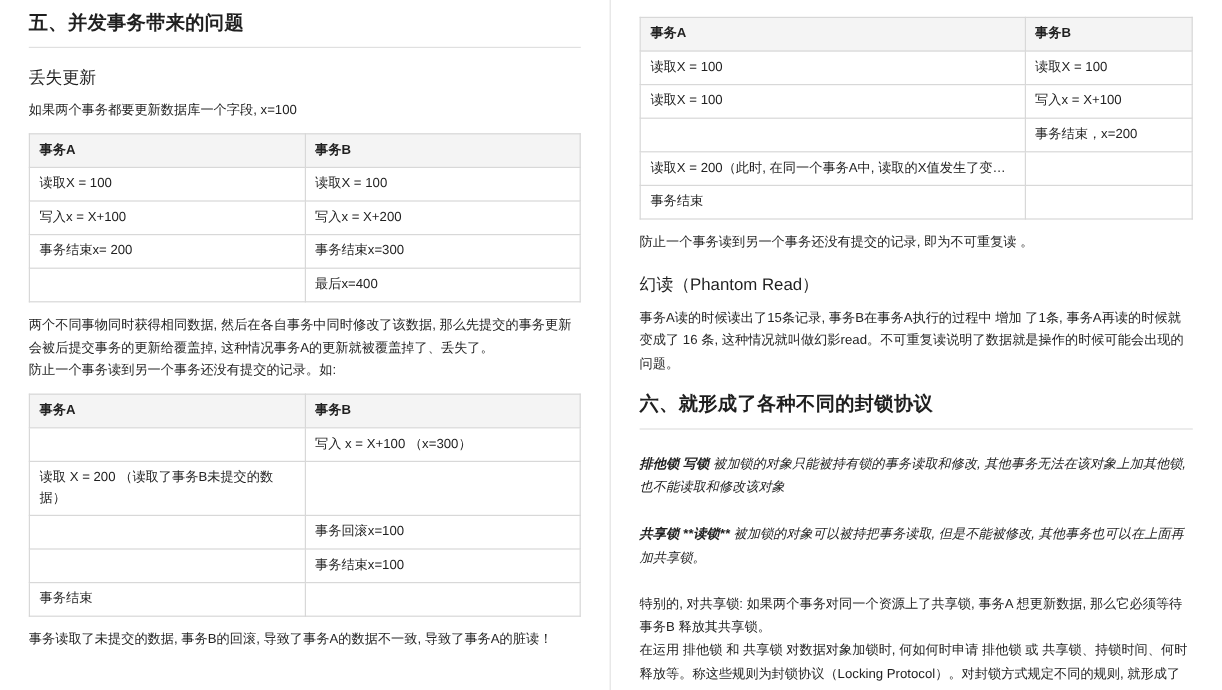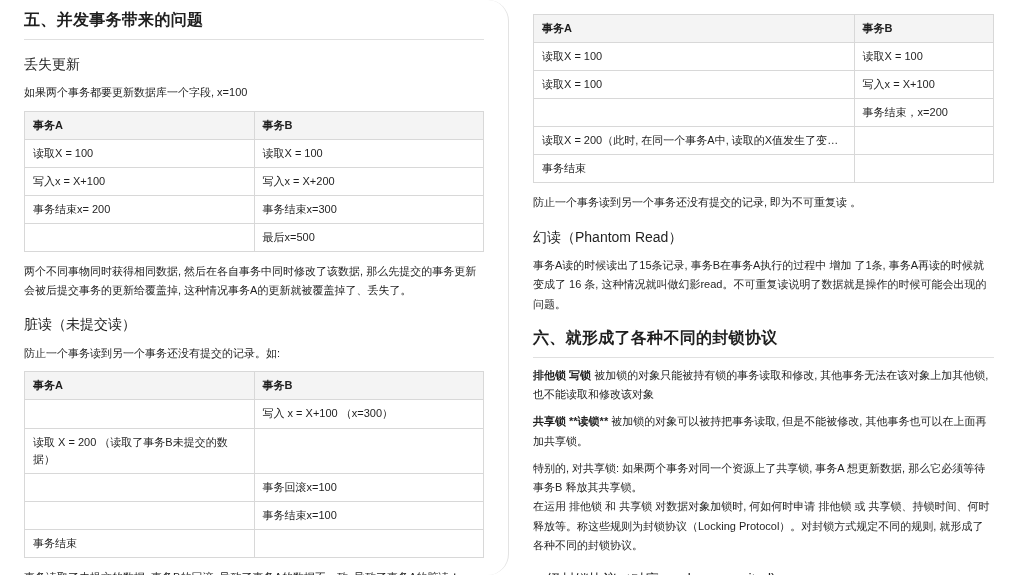--- a/index.html
+++ b/index.html
@@ -3,28 +3,28 @@
 <meta charset="utf-8">
 <style>
   html,body{margin:0;padding:0;}
   body{
     width:1018px;height:575px;overflow:hidden;background:#ffffff;
     font-family:"Liberation Sans","DejaVu Sans",sans-serif;
     color:#1f1f1f;font-size:11px;line-height:1.55;
   }
   .page{display:flex;width:1018px;height:575px;}
   .col{width:509px;box-sizing:border-box;padding:6px 24px 0 24px;overflow:hidden;}
-  .col.left{border-right:1px solid #e3e3e3;border-radius:21px;}
+  .col.left{border-right:1px solid #e3e3e3;}
   h2.sec{
     font-size:16px;font-weight:bold;margin:2px 0 8px 0;padding-bottom:6px;
     border-bottom:1px solid #e0e0e0;letter-spacing:.3px;
   }
   h3.sub{font-size:14px;font-weight:normal;margin:14px 0 8px 0;}
   p{margin:0 0;font-size:11px;line-height:1.75;}
-  p.tight{margin:8px 0;}
+  p.tight{margin:20px 0;font-style:italic;}
   b{font-weight:bold;}
   table.t{
     border-collapse:collapse;width:100%;margin:8px 0 10px 0;
     font-size:11px;table-layout:fixed;
   }
   table.t th,table.t td{
     border:1px solid #d8d8d8;padding:5px 8px;text-align:left;
     height:11px;vertical-align:middle;font-weight:normal;
   }
   table.t th{background:#f4f4f4;font-weight:bold;}
@@ -56,28 +56,27 @@
       <tr>
         <td>写入x = X+100</td>
         <td>写入x = X+200</td>
       </tr>
       <tr>
         <td>事务结束x= 200</td>
         <td>事务结束x=300</td>
       </tr>
       <tr>
         <td class="empty"></td>
-        <td>最后x=500</td>
+        <td>最后x=400</td>
       </tr>
     </tbody>
       </table>
 
     <p>两个不同事物同时获得相同数据, 然后在各自事务中同时修改了该数据, 那么先提交的事务更新会被后提交事务的更新给覆盖掉, 这种情况事务A的更新就被覆盖掉了、丢失了。</p>
 
-    <h3 class="sub">脏读（未提交读）</h3>
     <p>防止一个事务读到另一个事务还没有提交的记录。如:</p>
 
     <table class="t">
       <tbody>
           <tr>
         <th>事务A</th>
         <th>事务B</th>
       </tr>
       <tr>
         <td class="empty"></td>

